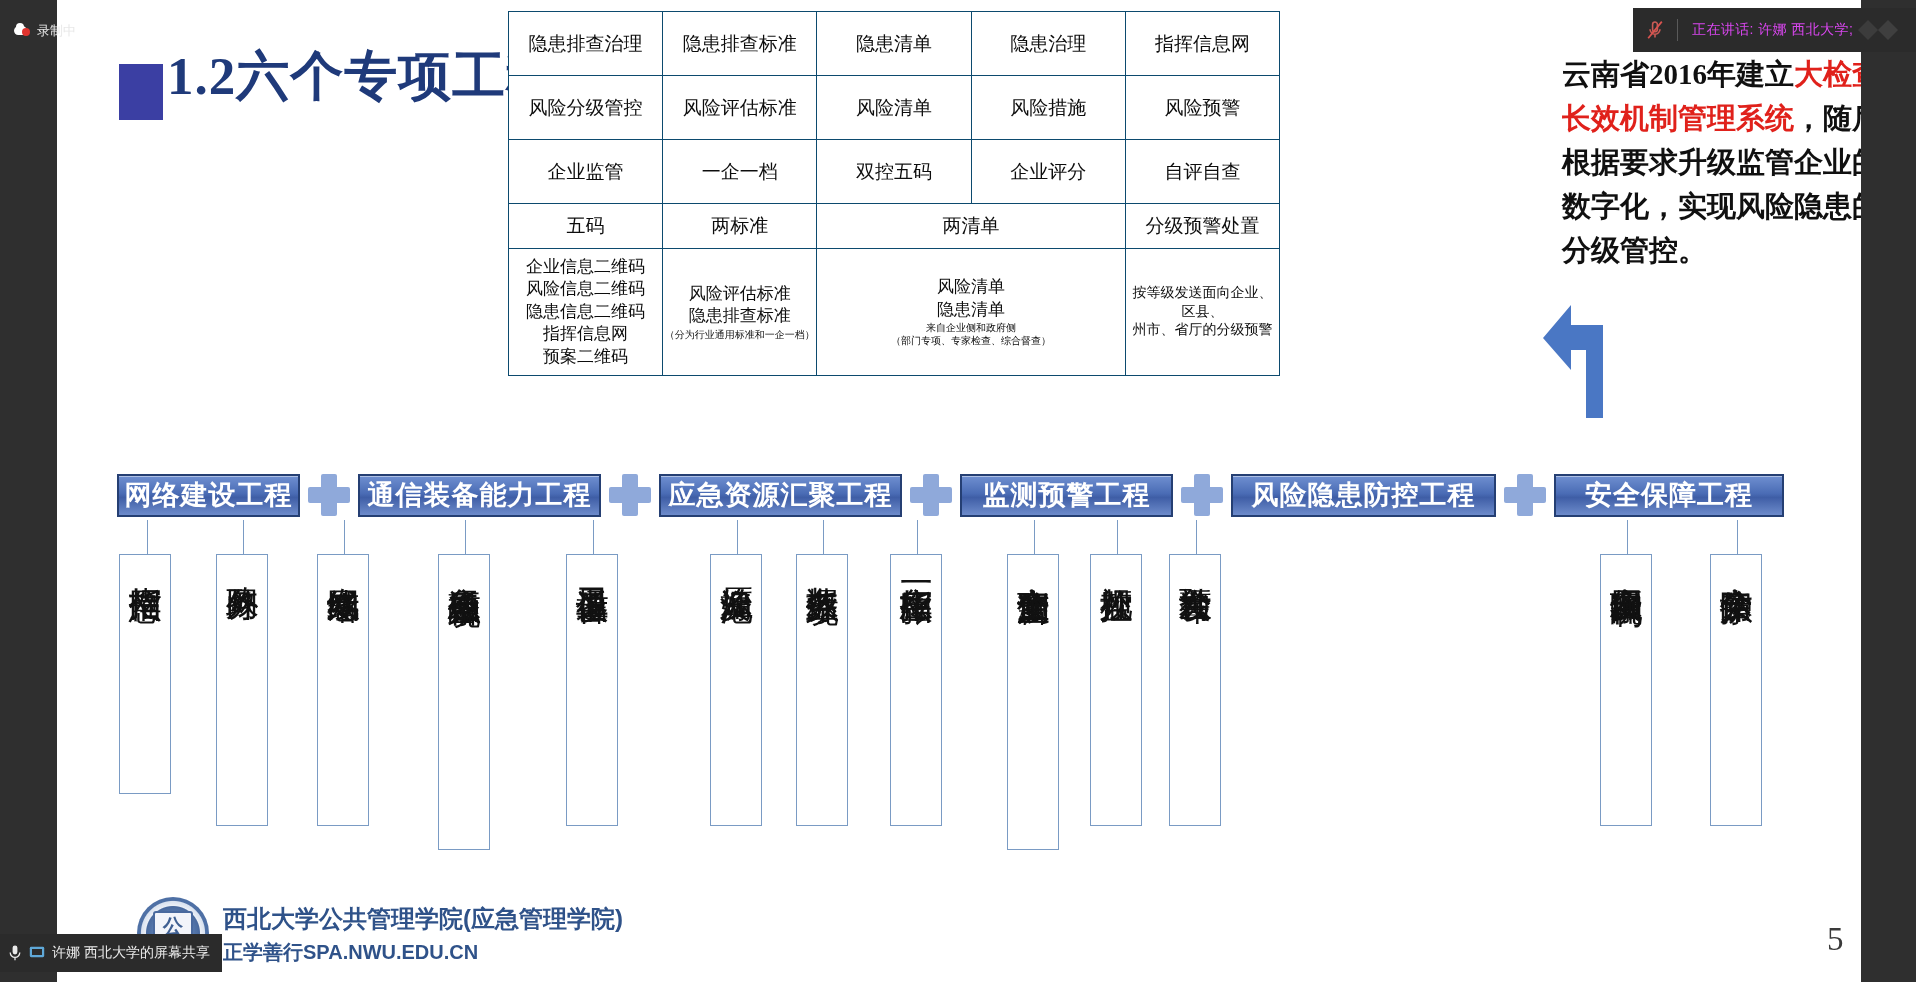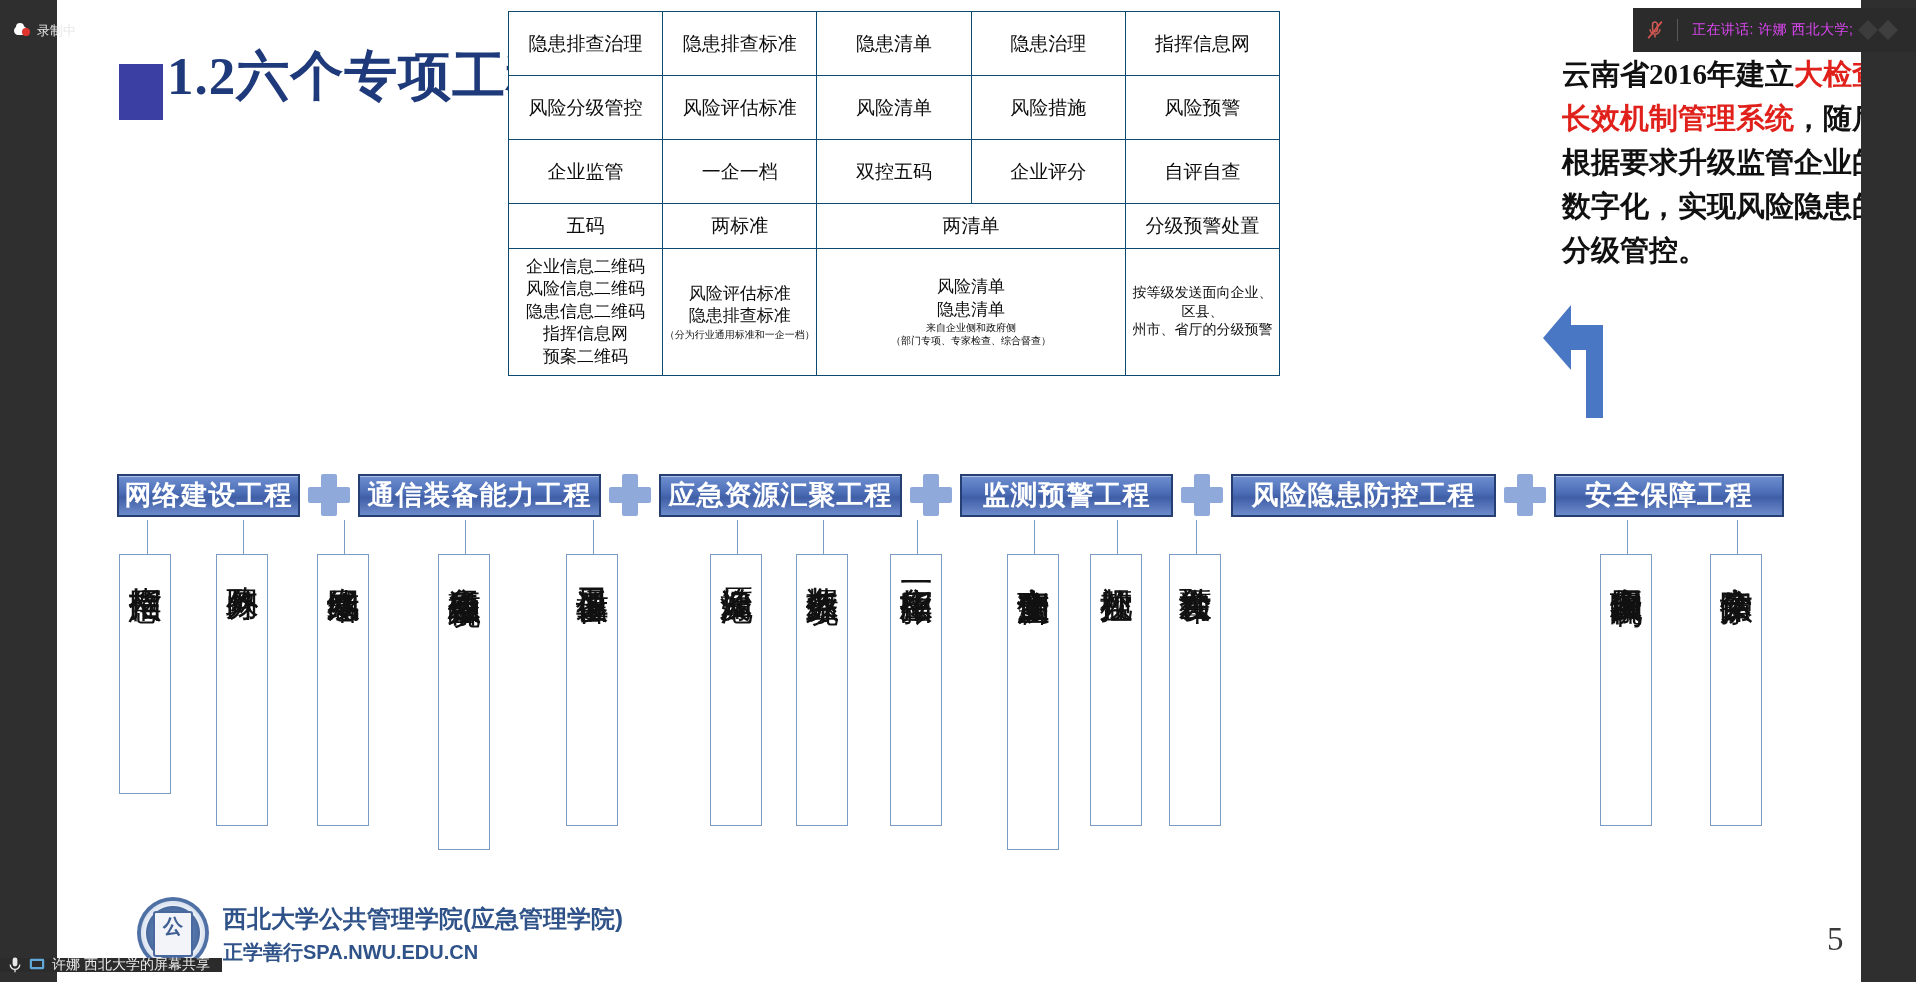--- a/index.html
+++ b/index.html
@@ -176,21 +176,21 @@
   }
   .page-num {
     position:absolute; left:1770px; top:921px;
     font-family:"Liberation Serif","DejaVu Serif",serif;
     font-size:33px; color:#3a3a3a;
   }
 
   
   .share-bar {
     position:absolute; left:0; bottom:10px;
-    height:14px; padding:0 12px 0 8px;
+    height:38px; padding:0 12px 0 8px;
     background:#2b2b2b;
     display:flex; align-items:center; gap:7px;
     color:#eaeaea; font-size:14px; white-space:nowrap;
     z-index:50;
   }
   .share-bar .ic { display:flex; align-items:center; }
 </style>
 </head>
 <body>
 

